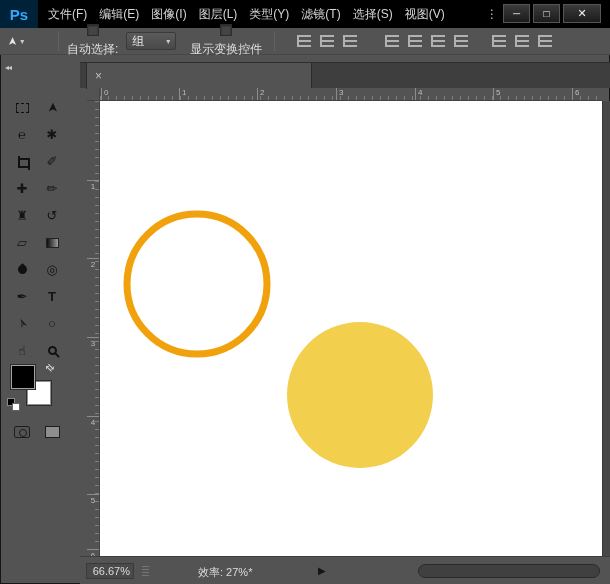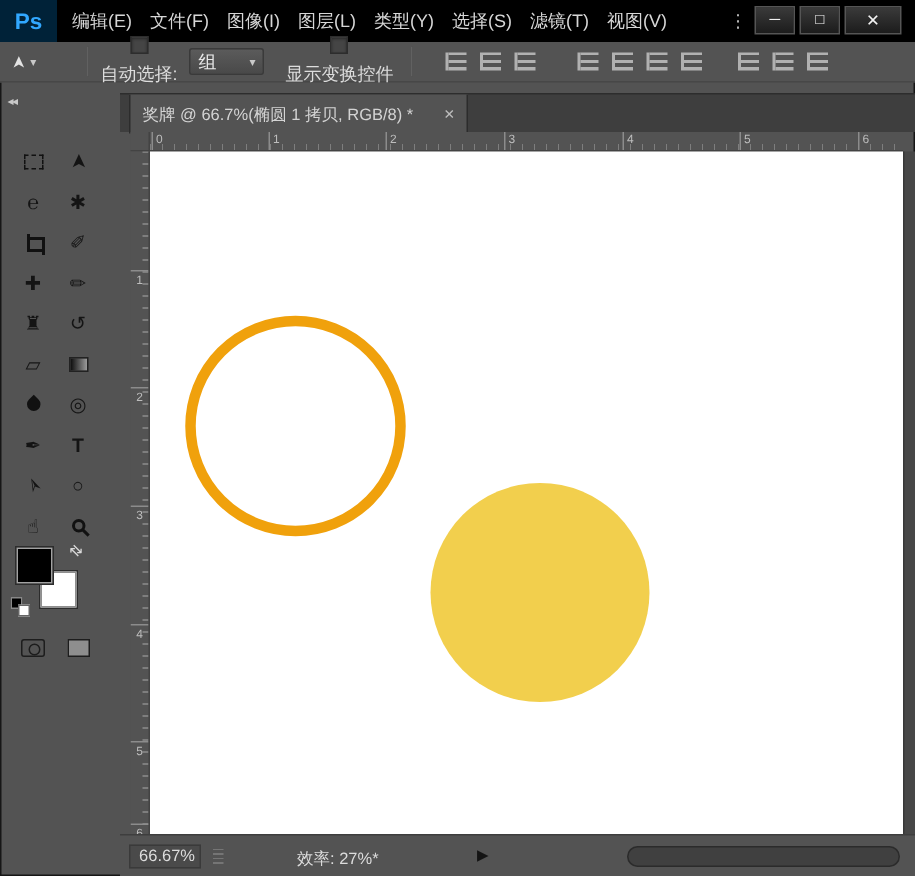--- a/index.html
+++ b/index.html
@@ -97,27 +97,27 @@
   .hscroll-thumb { position:absolute; left:338px; top:7px; width:182px; height:14px; background:#404040; border:1px solid #2b2b2b; border-radius:7px; }
 </style>
 </head>
 <body>
 
 <div class="app">
 
   <div class="titlebar">
     <div class="logo">Ps</div>
     <nav class="menus">
+      <span class="menu-item">文件(F)</span>
       <span class="menu-item">编辑(E)</span>
-      <span class="menu-item">文件(F)</span>
       <span class="menu-item">图像(I)</span>
       <span class="menu-item">图层(L)</span>
       <span class="menu-item">类型(Y)</span>
+      <span class="menu-item">滤镜(T)</span>
       <span class="menu-item">选择(S)</span>
-      <span class="menu-item">滤镜(T)</span>
       <span class="menu-item">视图(V)</span>
     </nav>
     <span class="overflow">⋮</span>
     <div class="wincontrols">
       <div class="winbtn min">─</div>
       <div class="winbtn max">□</div>
       <div class="winbtn close">✕</div>
     </div>
   </div>
 
@@ -237,21 +237,20 @@
     <div class="cell">
         <span class="i-qmask"></span>
       </div>
     <div class="cell">
         <span class="i-smode"></span>
       </div>
   </div>
 
   <div class="tabbar">
     <div class="tab">
-      <span class="tab-title">奖牌 @ 66.7%(椭圆 1 拷贝, RGB/8) *</span>
       <span class="tab-close">×</span>
     </div>
   </div>
 
   <div class="corner"></div>
   <div class="hruler">
     <span class="hnum" style="left:1px;">0</span>
     <span class="hnum" style="left:79px;">1</span>
     <span class="hnum" style="left:157px;">2</span>
     <span class="hnum" style="left:236px;">3</span>

